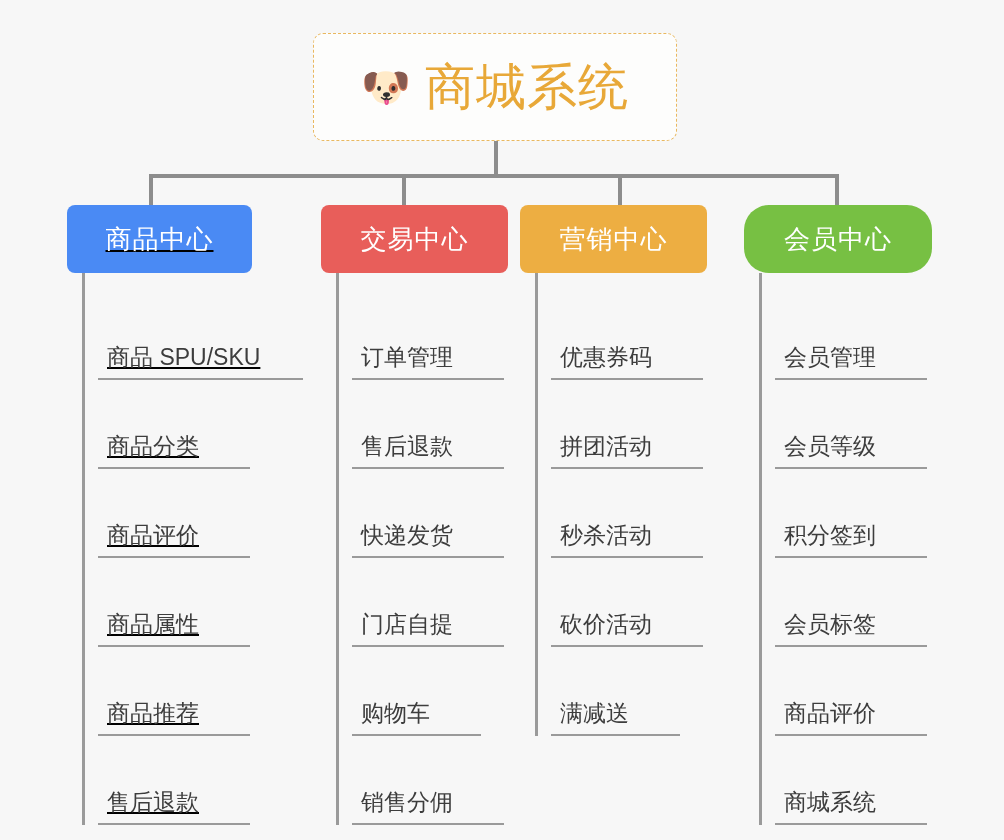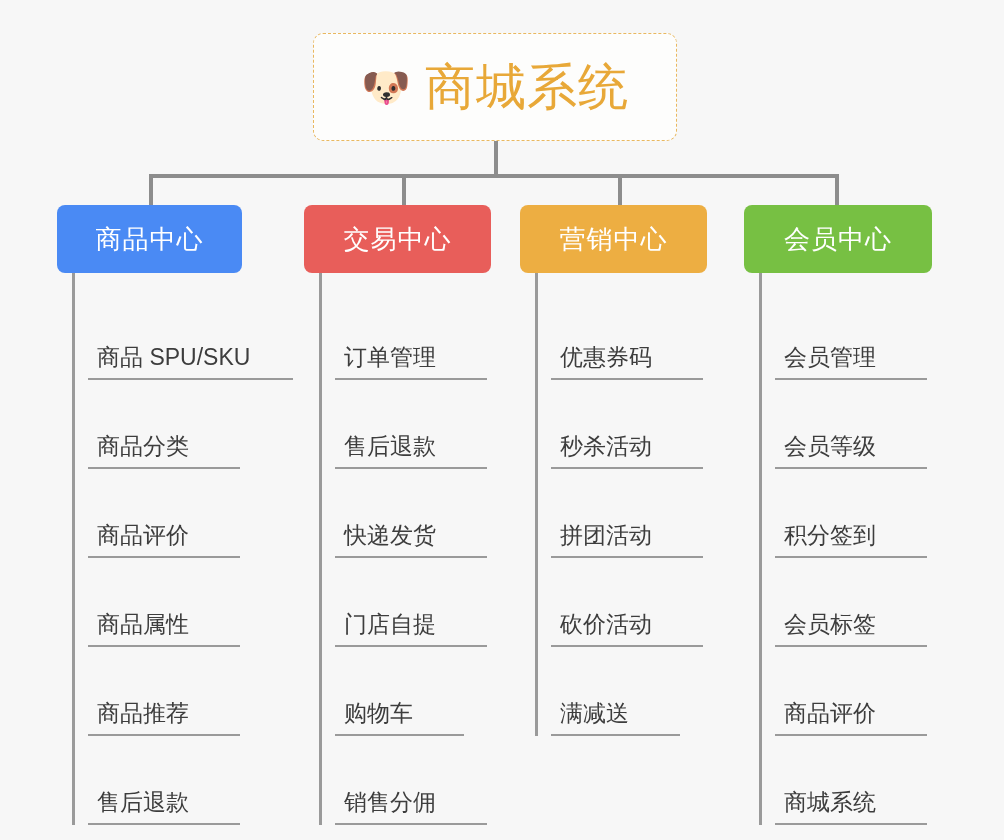--- a/index.html
+++ b/index.html
@@ -74,22 +74,22 @@
   .drop-1 { left: 149px; }
   .drop-2 { left: 402px; }
   .drop-3 { left: 618px; }
   .drop-4 { left: 835px; }
 
   
   .column {
     position: absolute;
     top: 205px;
   }
-  .col-1 { left: 57px;  width: 250px; }
-  .col-2 { left: 304px; width: 218px; }
+  .col-1 { left: 67px;  width: 250px; text-decoration: underline; }
+  .col-2 { left: 321px; width: 218px; }
   .col-3 { left: 520px; width: 218px; }
   .col-4 { left: 744px; width: 222px; }
 
   .cat-header {
     box-sizing: border-box;
     height: 68px;
     border-radius: 8px;
     display: flex;
     align-items: center;
     justify-content: center;
@@ -227,40 +227,40 @@
   <div class="column col-3">
     <div class="cat-header hdr-3" style="background: rgb(237, 174, 66);">
       <span>营销中心</span>
     </div>
     <div class="leaf-list">
       <div class="leaf-item">
         <span class="leaf-label">优惠券码</span>
         <span class="leaf-rule" style="width: 152px; background: rgb(154, 154, 154);"></span>
       </div>
       <div class="leaf-item">
+        <span class="leaf-label">拼团活动</span>
+        <span class="leaf-rule" style="width: 152px; background: rgb(154, 154, 154);"></span>
+      </div>
+      <div class="leaf-item">
         <span class="leaf-label">秒杀活动</span>
-        <span class="leaf-rule" style="width: 152px; background: rgb(154, 154, 154);"></span>
-      </div>
-      <div class="leaf-item">
-        <span class="leaf-label">拼团活动</span>
         <span class="leaf-rule" style="width: 152px; background: rgb(154, 154, 154);"></span>
       </div>
       <div class="leaf-item">
         <span class="leaf-label">砍价活动</span>
         <span class="leaf-rule" style="width: 152px; background: rgb(154, 154, 154);"></span>
       </div>
       <div class="leaf-item">
         <span class="leaf-label">满减送</span>
         <span class="leaf-rule" style="width: 129px; background: rgb(154, 154, 154);"></span>
       </div>
     </div>
   </div>
 
   <div class="column col-4">
-    <div class="cat-header hdr-4" style="background: rgb(119, 192, 67);">
+    <div class="cat-header hdr-4" style="background: rgb(119, 192, 67); border-radius: 25px;">
       <span>会员中心</span>
     </div>
     <div class="leaf-list">
       <div class="leaf-item">
         <span class="leaf-label">会员管理</span>
         <span class="leaf-rule" style="width: 152px; background: rgb(154, 154, 154);"></span>
       </div>
       <div class="leaf-item">
         <span class="leaf-label">会员等级</span>
         <span class="leaf-rule" style="width: 152px; background: rgb(154, 154, 154);"></span>

